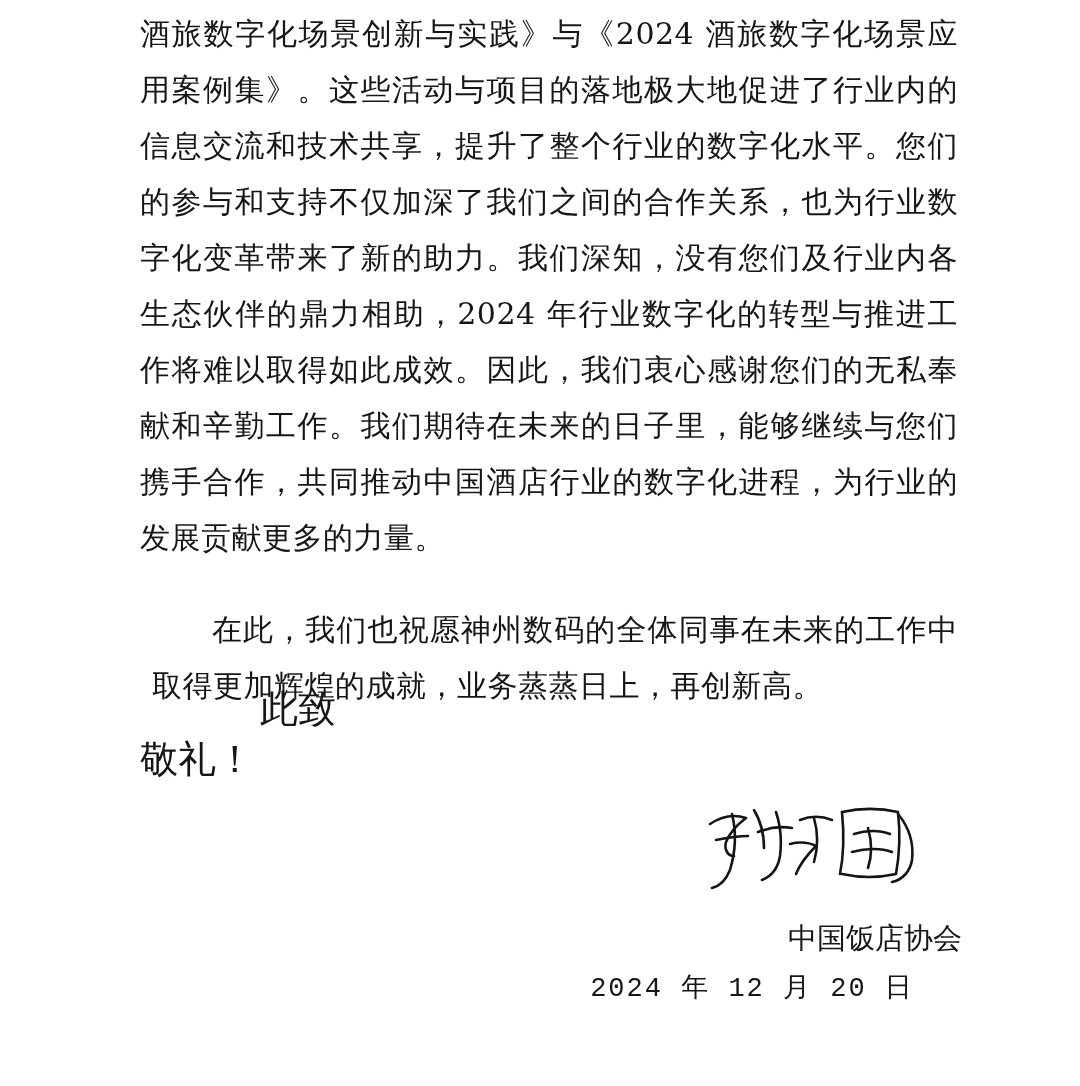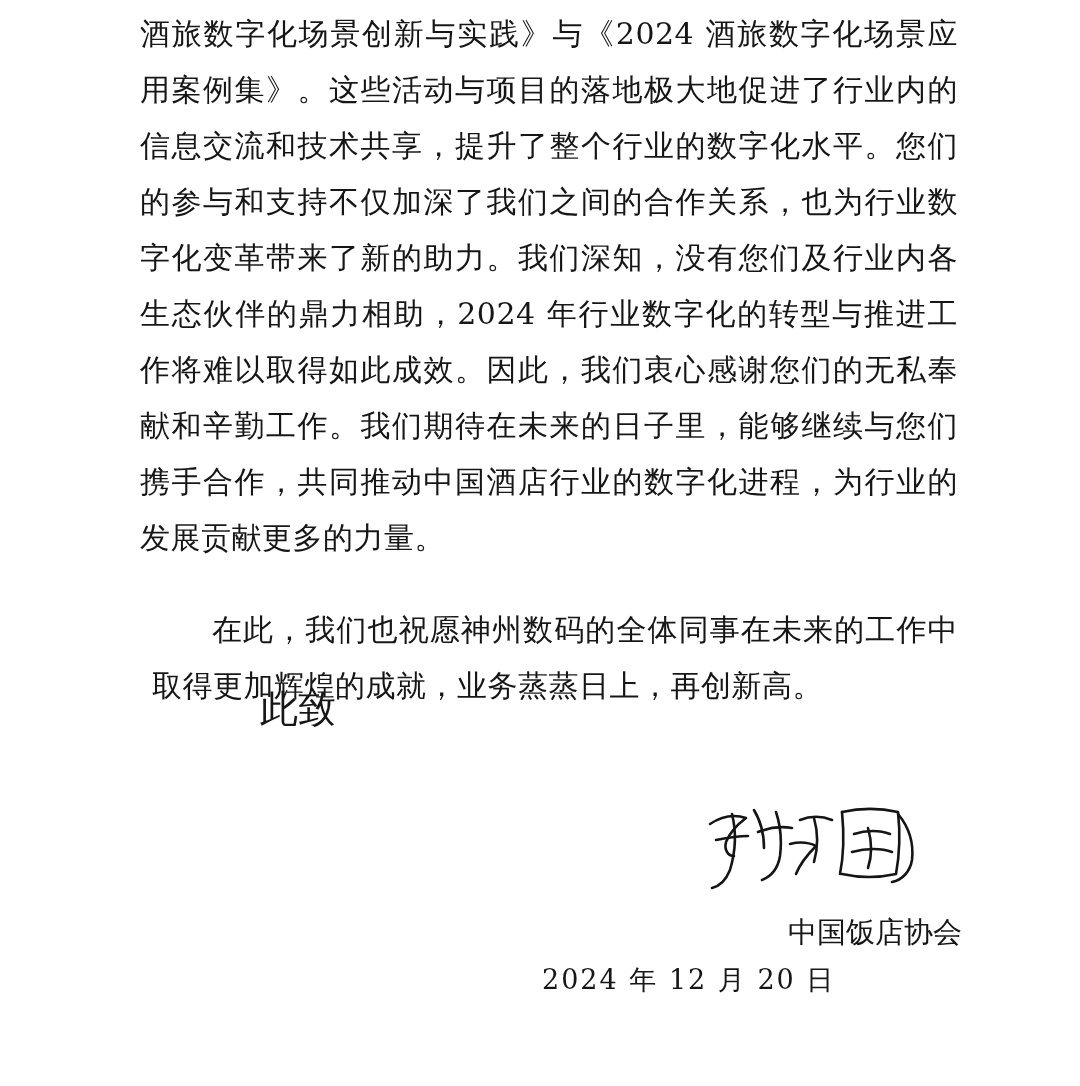--- a/index.html
+++ b/index.html
@@ -67,50 +67,52 @@
     text-align: right;
   }
   .signature-mark {
     display: block;
     margin-left: auto;
     margin-right: 30px;
     width: 230px;
     height: 110px;
   }
   .signer-block {
-    margin-top: 8px;
+    margin-top: 17px;
+    font-family: Liberation Mono, monospace;
   }
   .signer-line {
     font-size: 29px;
     line-height: 48px;
     color: #161616;
     text-align: right;
     white-space: nowrap;
   }
   .signer-date {
     font-size: 27px;
     line-height: 48px;
     letter-spacing: 2px;
     color: #161616;
-    text-align: left;
+    text-align: center;
     white-space: nowrap;
   }
 </style>
 </head>
 <body>
 
 <div class="page">
 
   <div class="body-block">
     <p class="para">酒旅数字化场景创新与实践》与《2024 酒旅数字化场景应用案例集》。这些活动与项目的落地极大地促进了行业内的信息交流和技术共享，提升了整个行业的数字化水平。您们的参与和支持不仅加深了我们之间的合作关系，也为行业数字化变革带来了新的助力。我们深知，没有您们及行业内各生态伙伴的鼎力相助，2024 年行业数字化的转型与推进工作将难以取得如此成效。因此，我们衷心感谢您们的无私奉献和辛勤工作。我们期待在未来的日子里，能够继续与您们携手合作，共同推动中国酒店行业的数字化进程，为行业的发展贡献更多的力量。</p>
     <p class="para indent">在此，我们也祝愿神州数码的全体同事在未来的工作中取得更加辉煌的成就，业务蒸蒸日上，再创新高。</p>
   </div>
 
   <div class="closing-block">
     <div class="closing-line ci-zhi">此致</div>
+    <div class="closing-line">敬礼！</div>
   </div>
 
   <div class="signature-area">
     <svg class="signature-mark" viewBox="0 0 230 110">
       <g fill="none" stroke="#151515" stroke-width="2.6" stroke-linecap="round" stroke-linejoin="round">
         <path d="M8 34 C20 26, 32 24, 44 28 C36 34, 28 42, 24 52 C22 60, 26 66, 32 66"></path>
         <path d="M14 50 C24 48, 36 46, 46 46"></path>
         <path d="M30 24 C34 40, 34 60, 28 80 C24 90, 18 96, 10 98"></path>
         <path d="M52 20 C58 30, 62 44, 62 58"></path>
         <path d="M56 42 C66 38, 78 36, 90 38"></path>

